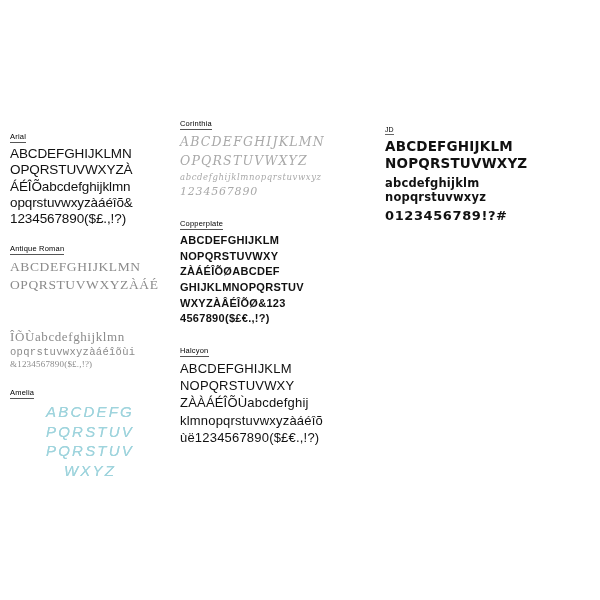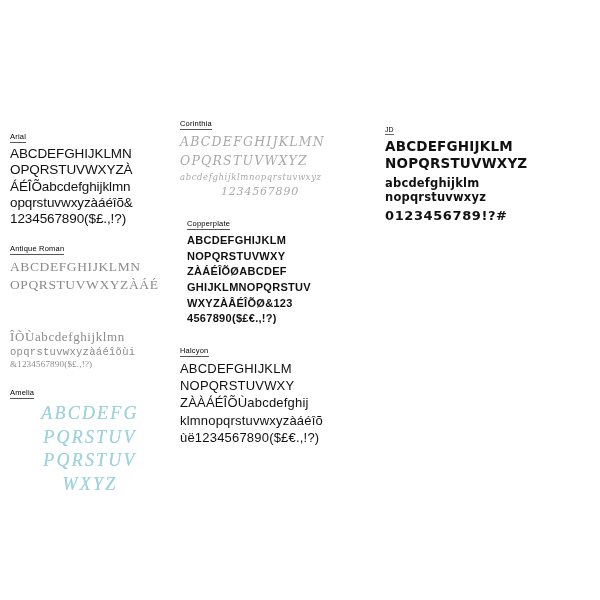--- a/index.html
+++ b/index.html
@@ -61,41 +61,41 @@
     line-height: 1.28;
     letter-spacing: 0.6px;
   }
   .s-antique .l1, .s-antique .l2 { font-size: 13.5px; }
   .s-antique .l3 { font-size: 13px; margin-top: 36px; }
   .s-antique .small { font-size: 10.5px; letter-spacing: 0.3px; font-family: Liberation Mono, monospace; }
   .s-antique .smaller { font-size: 9px; letter-spacing: 0.2px; }
 
   
   .s-amelia {
-    font-family: Liberation Serif, serif;
+    font-family: Liberation Sans, sans-serif;
     color: #9fd4dd;
-    font-size: 18px;
+    font-size: 15px;
     letter-spacing: 2.2px;
     line-height: 1.32;
     text-align: center;
     font-style: italic;
     text-shadow: 0 0 0.5px #9fd4dd;
   }
 
   
   .s-corinthia {
     font-family: "DejaVu Serif", serif;
     font-style: italic;
     color: #a9a9a9;
     font-size: 12.5px;
     letter-spacing: 1.2px;
     line-height: 1.5;
   }
   .s-corinthia .small { font-size: 8.5px; letter-spacing: 0.6px; }
-  .s-corinthia .num { font-size: 11px; letter-spacing: 0.8px; text-align: center; }
+  .s-corinthia .num { font-size: 11px; letter-spacing: 0.8px; }
 
   
   .s-copperplate {
     font-family: "Liberation Sans", sans-serif;
     font-size: 11px;
     font-weight: 700;
     letter-spacing: 0.3px;
     line-height: 1.42;
   }
 
@@ -183,21 +183,21 @@
     <div class="block">
       <div class="font-name">Corinthia</div>
       <div class="sample s-corinthia">
         <div>ABCDEFGHIJKLMN</div>
         <div>OPQRSTUVWXYZ</div>
         <div class="small">abcdefghijklmnopqrstuvwxyz</div>
         <div class="num">1234567890</div>
       </div>
     </div>
 
-    <div class="block" style="margin-top:12px;margin-left:7px;">
+    <div class="block" style="margin-top:12px;">
       <div class="font-name">Copperplate</div>
       <div class="sample s-copperplate">
         <div>ABCDEFGHIJKLM</div>
         <div>NOPQRSTUVWXY</div>
         <div>ZÀÁÉÎÕØABCDEF</div>
         <div>GHIJKLMNOPQRSTUV</div>
         <div>WXYZÀÂÉÎÕØ&amp;123</div>
         <div>4567890($£€.,!?)</div>
       </div>
     </div>

